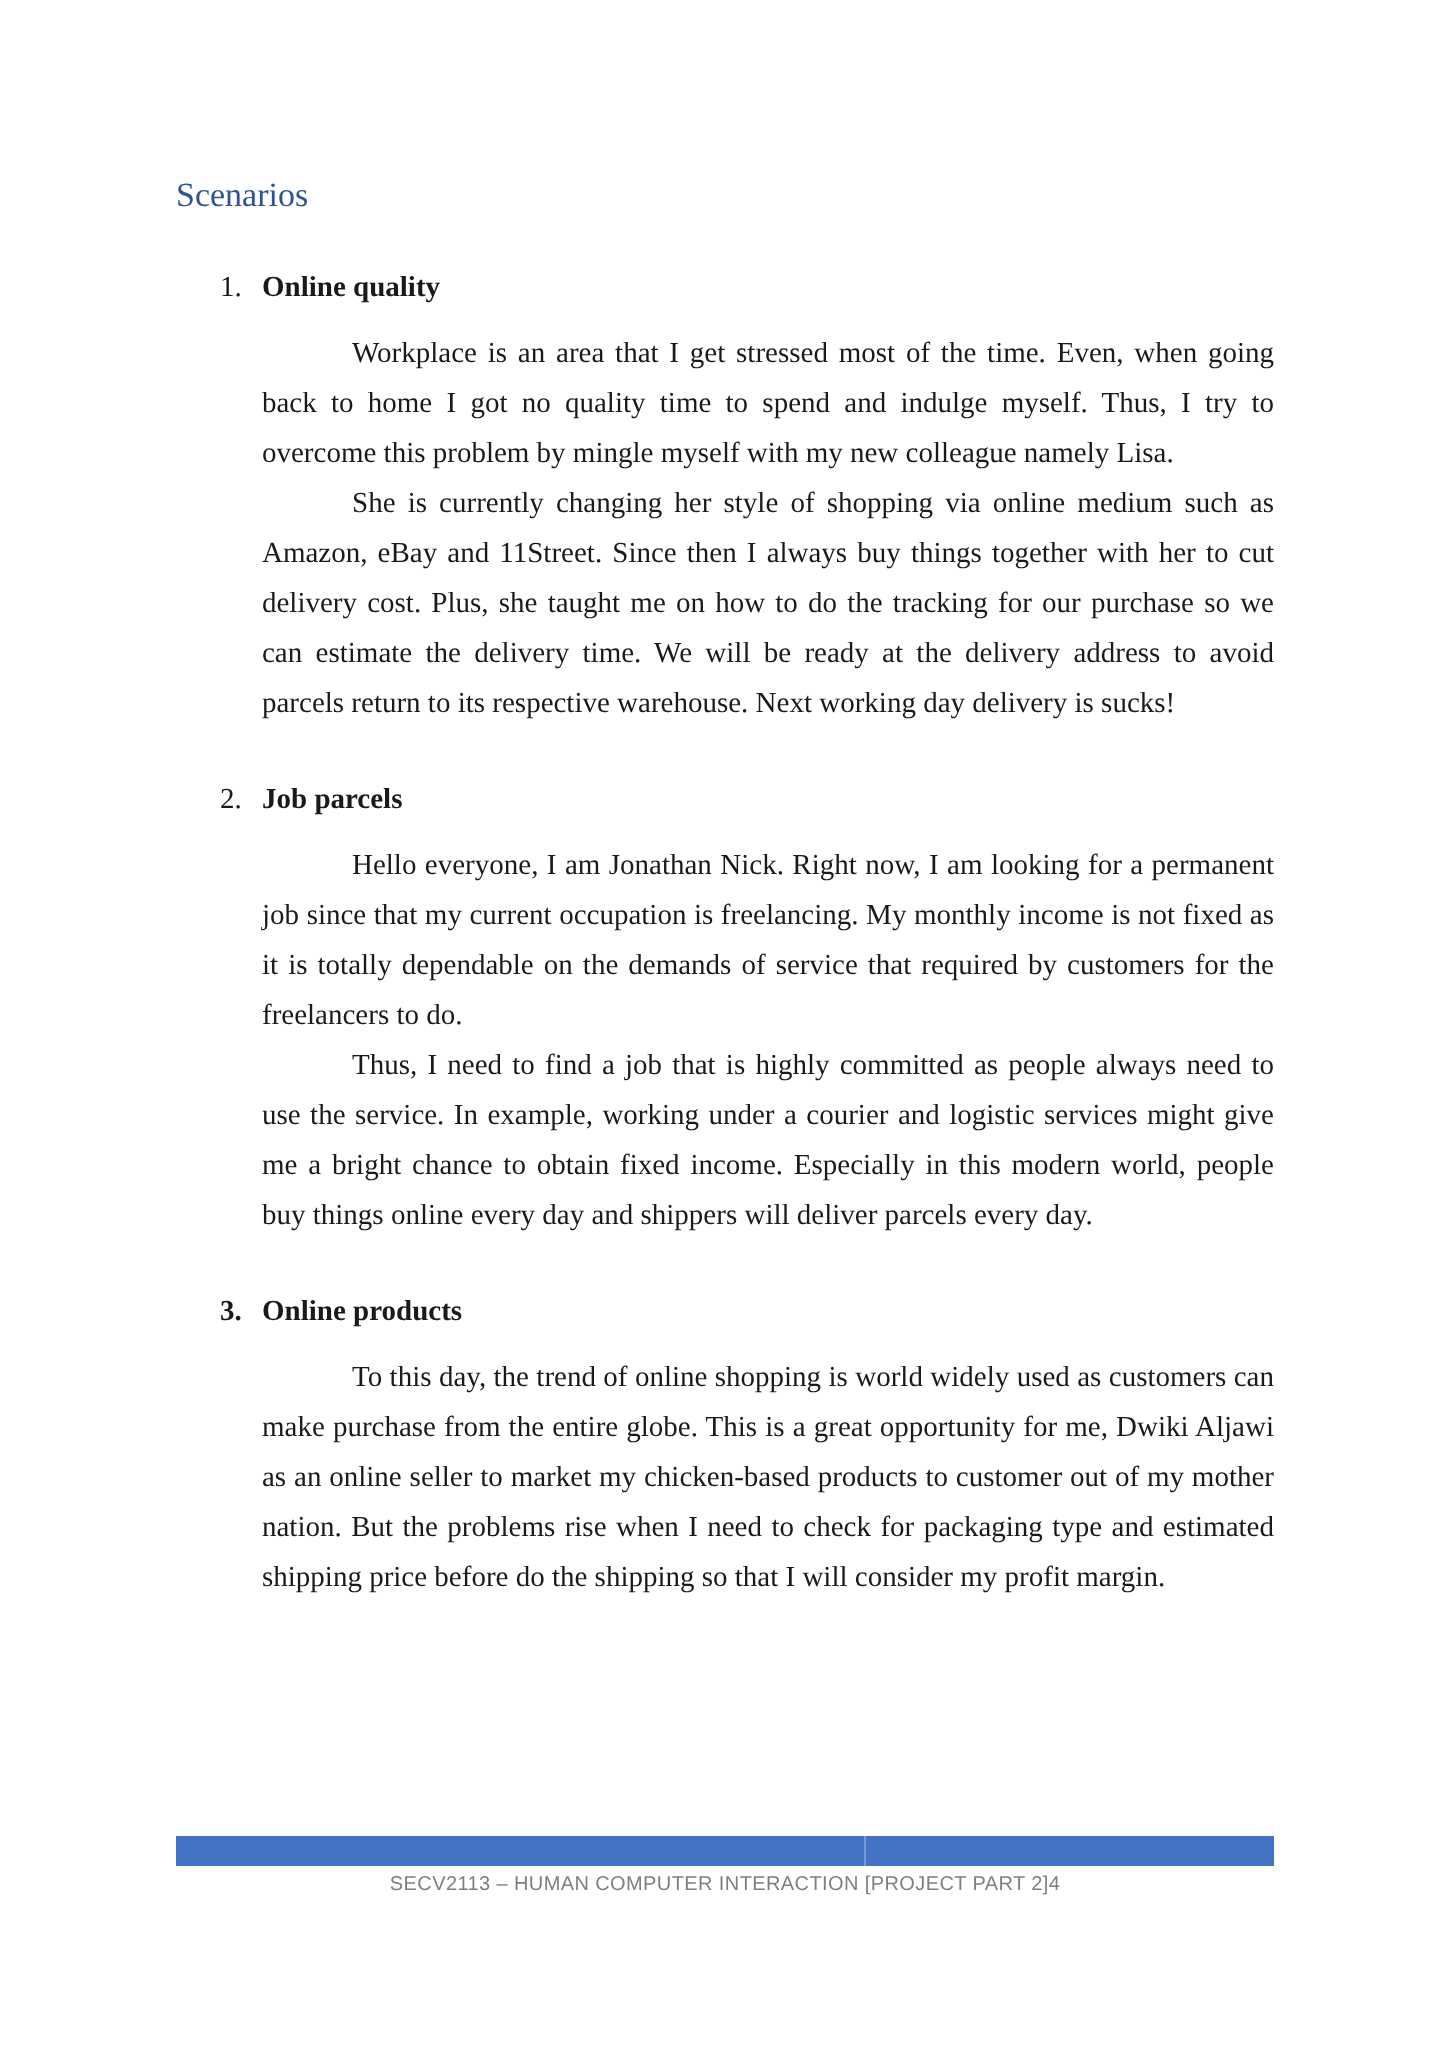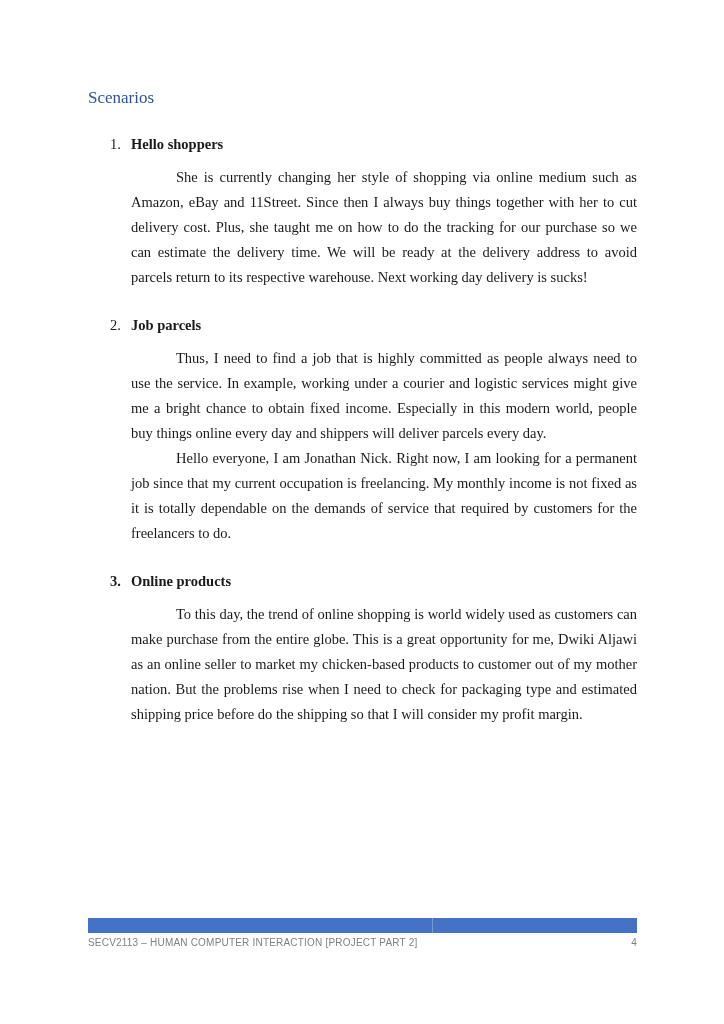--- a/index.html
+++ b/index.html
@@ -73,52 +73,53 @@
     width: 1px;
     height: 100%;
     background: rgba(255,255,255,0.28);
   }
   .footer-row {
     position: absolute;
     left: 88px;
     top: 937px;
     width: 549px;
     display: flex;
-    justify-content: space-between;
+    justify-content: center;
     align-items: baseline;
     font-family: "Liberation Sans", "DejaVu Sans", sans-serif;
     font-size: 10px;
     letter-spacing: 0.2px;
     color: var(--footer-text-color, #7f7f7f);
   }
 </style>
 </head>
 <body>
 
 <div class="page">
 
   <div class="content">
 
     <h1 class="doc-title">Scenarios</h1>
 
     <div class="section">
       <div class="section-heading">
         <span class="section-number">1.</span>
-        <span class="section-title">Hello shoppers</span>
+        <span class="section-title">Online quality</span>
       </div>
+      <p class="para">Workplace is an area that I get stressed most of the time. Even, when going back to home I got no quality time to spend and indulge myself. Thus, I try to overcome this problem by mingle myself with my new colleague namely Lisa.</p>
       <p class="para">She is currently changing her style of shopping via online medium such as Amazon, eBay and 11Street. Since then I always buy things together with her to cut delivery cost. Plus, she taught me on how to do the tracking for our purchase so we can estimate the delivery time. We will be ready at the delivery address to avoid parcels return to its respective warehouse. Next working day delivery is sucks!</p>
     </div>
 
     <div class="section">
       <div class="section-heading spaced">
         <span class="section-number">2.</span>
         <span class="section-title">Job parcels</span>
       </div>
+      <p class="para">Hello everyone, I am Jonathan Nick. Right now, I am looking for a permanent job since that my current occupation is freelancing. My monthly income is not fixed as it is totally dependable on the demands of service that required by customers for the freelancers to do.</p>
       <p class="para">Thus, I need to find a job that is highly committed as people always need to use the service. In example, working under a courier and logistic services might give me a bright chance to obtain fixed income. Especially in this modern world, people buy things online every day and shippers will deliver parcels every day.</p>
-      <p class="para">Hello everyone, I am Jonathan Nick. Right now, I am looking for a permanent job since that my current occupation is freelancing. My monthly income is not fixed as it is totally dependable on the demands of service that required by customers for the freelancers to do.</p>
     </div>
 
     <div class="section">
       <div class="section-heading spaced">
         <span class="section-number bold">3.</span>
         <span class="section-title">Online products</span>
       </div>
       <p class="para">To this day, the trend of online shopping is world widely used as customers can make purchase from the entire globe. This is a great opportunity for me, Dwiki Aljawi as an online seller to market my chicken-based products to customer out of my mother nation. But the problems rise when I need to check for packaging type and estimated shipping price before do the shipping so that I will consider my profit margin.</p>
     </div>
 

